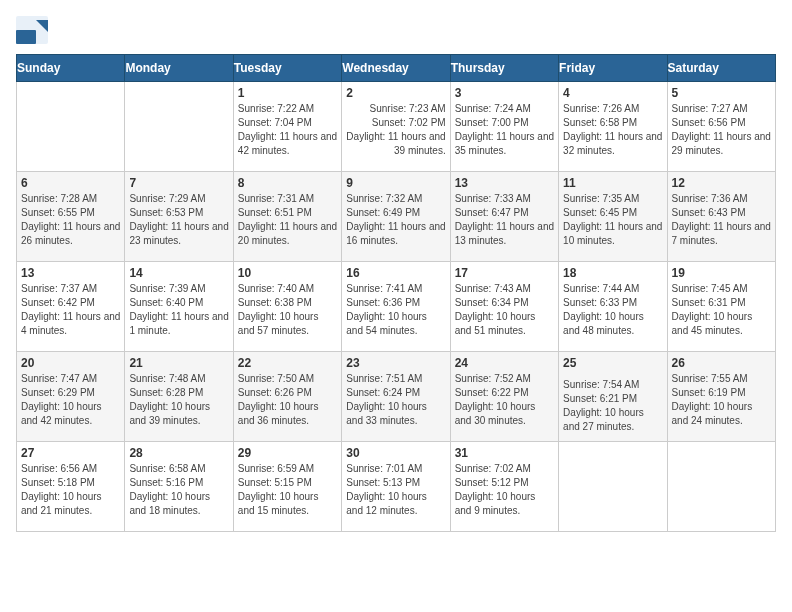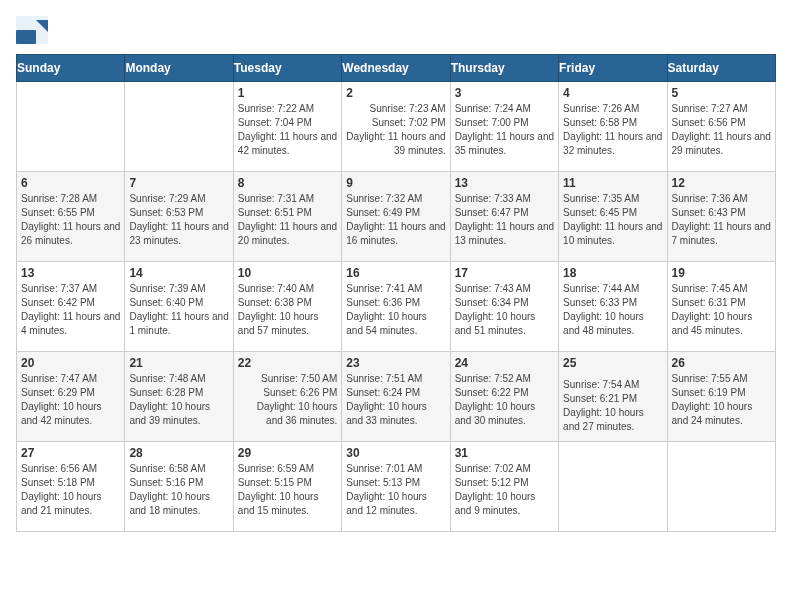--- a/index.html
+++ b/index.html
@@ -247,21 +247,21 @@
 Daylight: 10 hours and 42 minutes.</div>
         </td>
         <td>
           <span class="day-number">21</span>
           <div class="cell-content" style="white-space: pre-line;">Sunrise: 7:48 AM
 Sunset: 6:28 PM
 Daylight: 10 hours and 39 minutes.</div>
         </td>
         <td>
           <span class="day-number">22</span>
-          <div class="cell-content" style="white-space: pre-line; text-align: right;">Sunrise: 7:50 AM
+          <div class="cell-content" style="white-space: pre-line;">Sunrise: 7:50 AM
 Sunset: 6:26 PM
 Daylight: 10 hours and 36 minutes.</div>
         </td>
         <td>
           <span class="day-number">23</span>
           <div class="cell-content" style="white-space: pre-line;">Sunrise: 7:51 AM
 Sunset: 6:24 PM
 Daylight: 10 hours and 33 minutes.</div>
         </td>
         <td>

